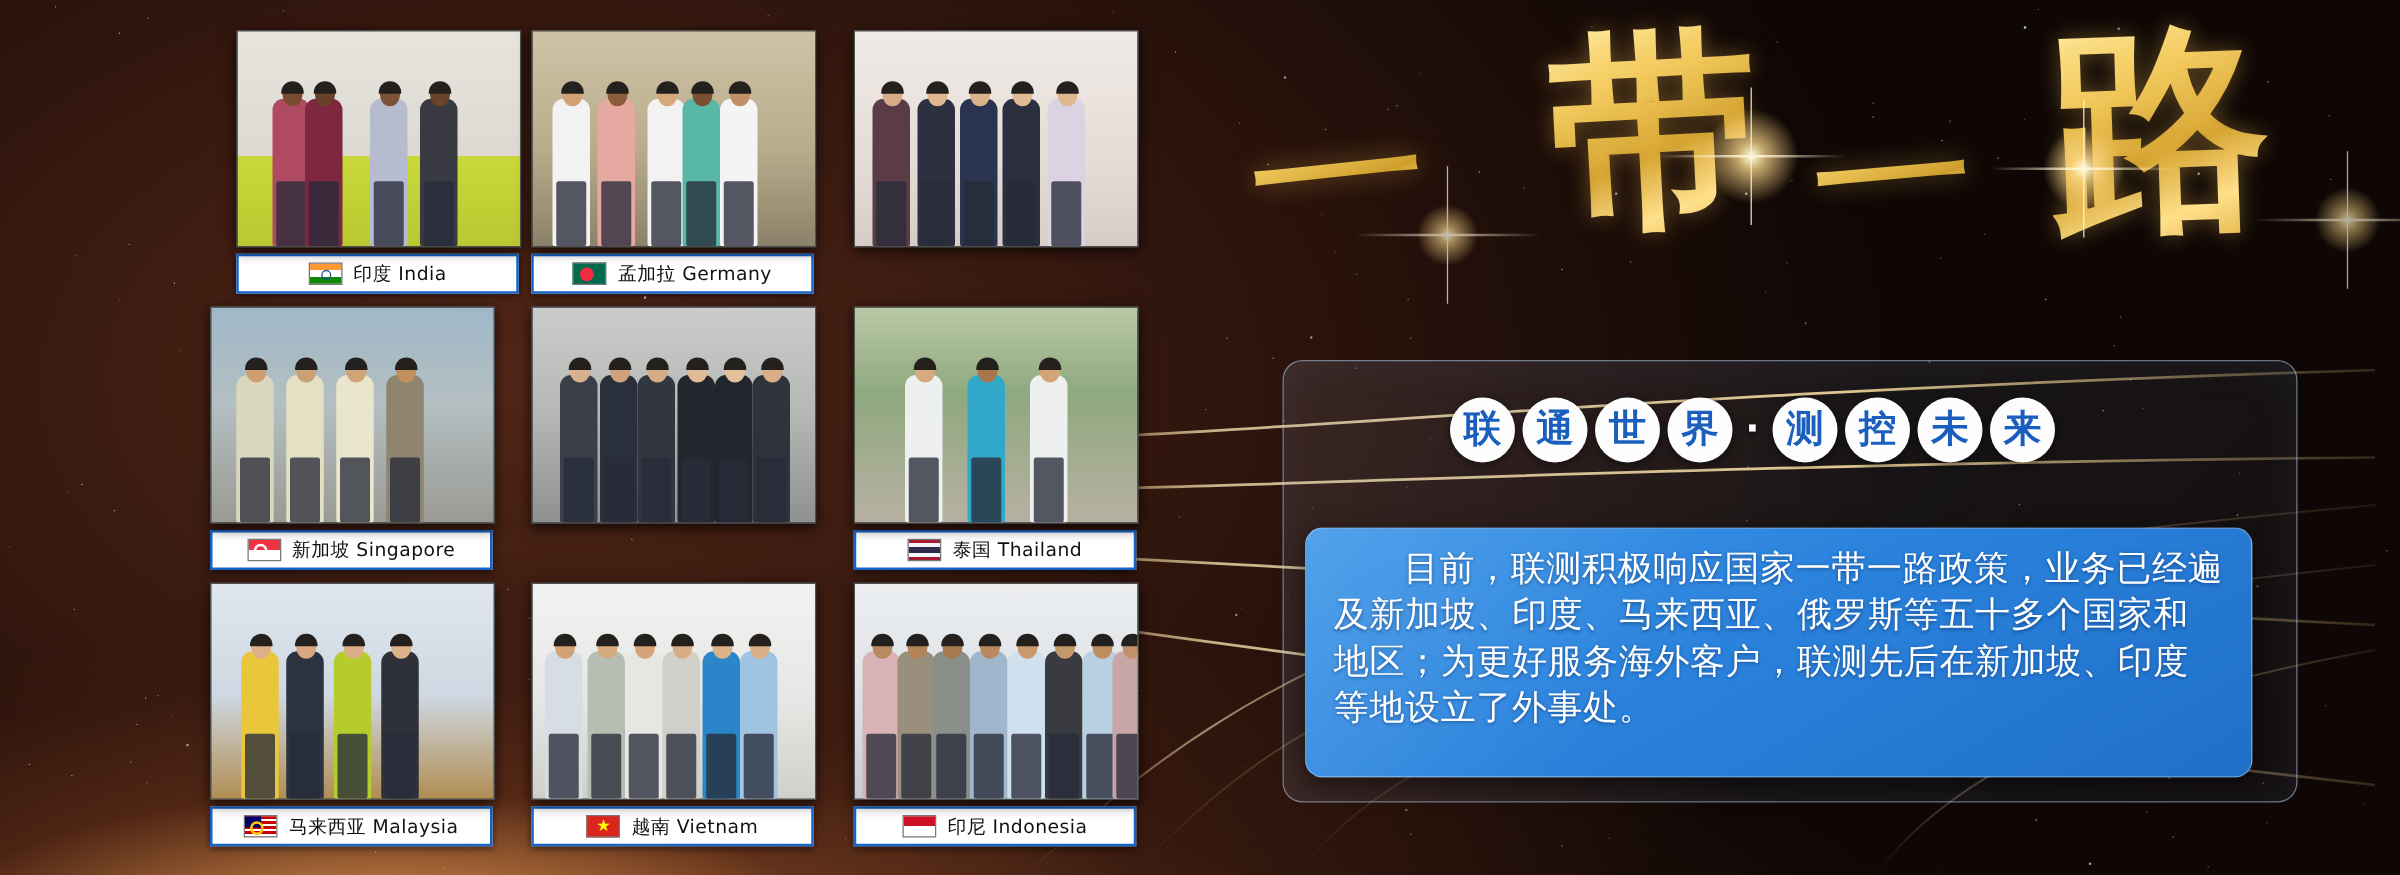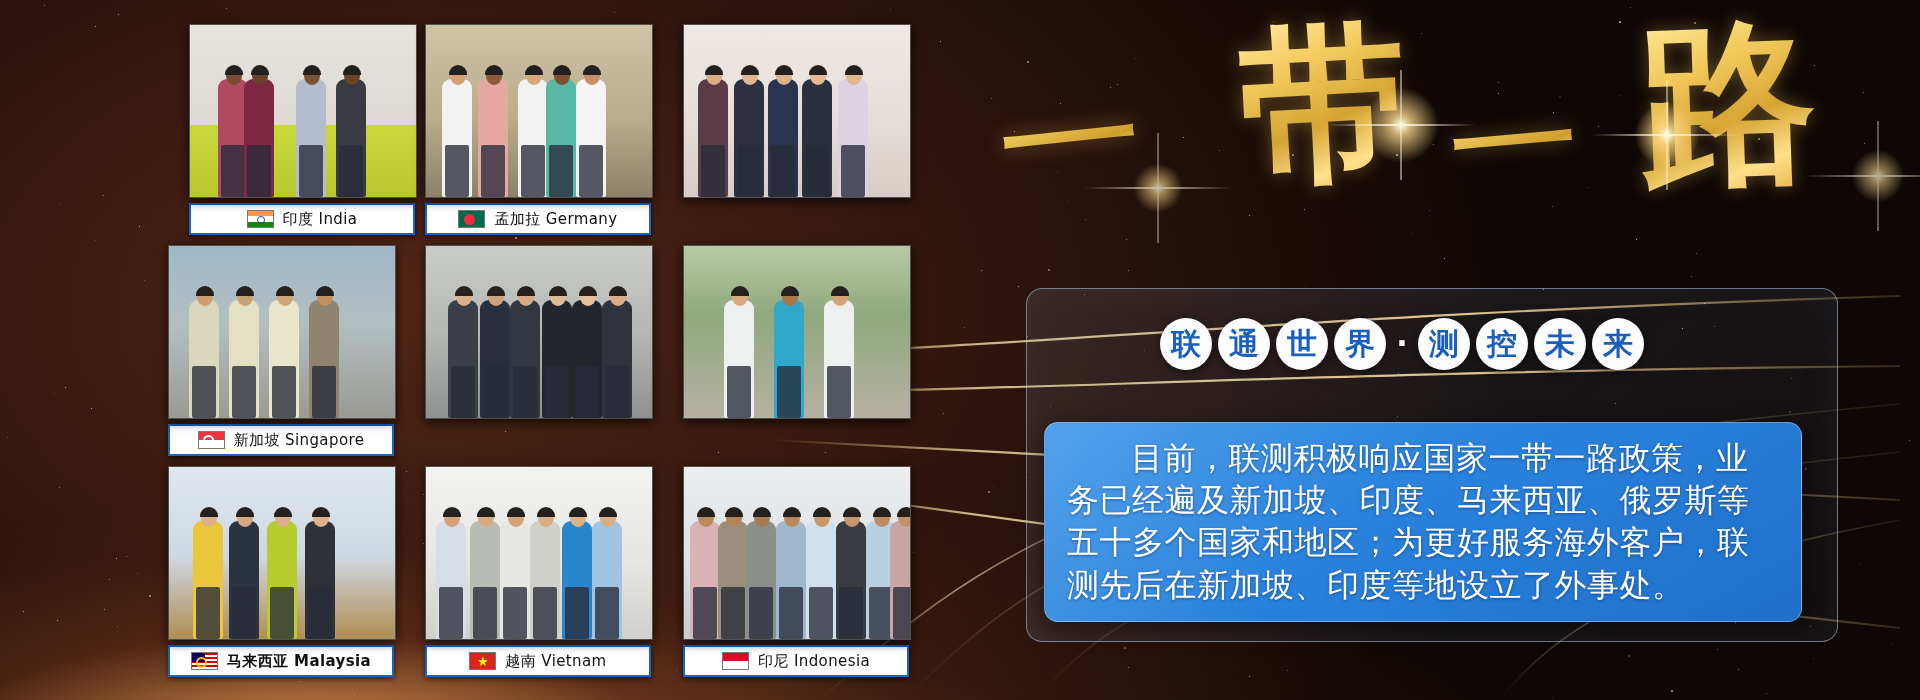--- a/index.html
+++ b/index.html
@@ -106,21 +106,21 @@
 
   .msg{
     position:absolute;left:1044px;top:422px;width:758px;height:200px;
     border-radius:14px;
     background:
       linear-gradient(118deg,rgba(255,255,255,.10) 0%,rgba(255,255,255,0) 38%),
       linear-gradient(150deg,#3f97e8 0%,#2a82dc 45%,#1f6fc9 100%);
     border:1px solid rgba(255,255,255,.30);
     box-shadow:0 6px 22px rgba(0,0,0,.45);
     padding:14px 22px 0 22px;box-sizing:border-box;
-    color:#fff;font-size:32px;line-height:1.32;letter-spacing:.5px;
+    color:#fff;font-size:28px;line-height:1.32;letter-spacing:.5px;
     text-shadow:0 1px 3px rgba(0,20,60,.45);
   }
   .msg p{margin:0;}
   .msg .ind{text-indent:2em;}
   .msg .ctr{text-align:center;margin-top:4px;}
 
   
   .rm{position:absolute;inset:0;}
   .person{position:absolute;bottom:0;border-radius:9px 9px 2px 2px;}
   .head{position:absolute;border-radius:50%;}
@@ -506,22 +506,26 @@
             <span class="person" style="left:90px;width:30px;height:118px;background:#31a8c9;"></span>
             <span class="person" style="left:93px;width:24px;height:52px;background:rgba(40,44,58,.78);border-radius:2px;"></span>
             <span class="head" style="left:98px;bottom:112px;width:16px;height:18px;background:#a8764c;"></span>
             <span class="head" style="left:97px;bottom:122px;width:18px;height:10px;background:#23201e;border-radius:9px 9px 0 0;"></span>
             <span class="person" style="left:140px;width:30px;height:118px;background:#eef0ef;"></span>
             <span class="person" style="left:143px;width:24px;height:52px;background:rgba(40,44,58,.78);border-radius:2px;"></span>
             <span class="head" style="left:148px;bottom:112px;width:16px;height:18px;background:#d3a477;"></span>
             <span class="head" style="left:147px;bottom:122px;width:18px;height:10px;background:#23201e;border-radius:9px 9px 0 0;"></span>
           </div>
         </div>
-      </div>
-      <div class="card" style="left:0px;top:442px;font-weight:bold;">
+        <div class="cap">
+          <span class="flag f-th"></span>
+          <span class="nm">泰国 <span class="en">Thailand</span></span>
+        </div>
+      </div>
+      <div class="card" style="left:0px;top:442px;">
         <div class="photo">
           <div class="scene">
             <div class="rm" style="background:linear-gradient(180deg,#dfe6ee 0%,#cfd8e2 52%,#b08d52 100%)"></div>
             <span class="person" style="left:24px;width:30px;height:118px;background:#e9c63a;"></span>
             <span class="person" style="left:27px;width:24px;height:52px;background:rgba(40,44,58,.78);border-radius:2px;"></span>
             <span class="head" style="left:32px;bottom:112px;width:16px;height:18px;background:#dcb189;"></span>
             <span class="head" style="left:31px;bottom:122px;width:18px;height:10px;background:#23201e;border-radius:9px 9px 0 0;"></span>
             <span class="person" style="left:60px;width:30px;height:118px;background:#2b3240;"></span>
             <span class="person" style="left:63px;width:24px;height:52px;background:rgba(40,44,58,.78);border-radius:2px;"></span>
             <span class="head" style="left:68px;bottom:112px;width:16px;height:18px;background:#d7a87f;"></span>

